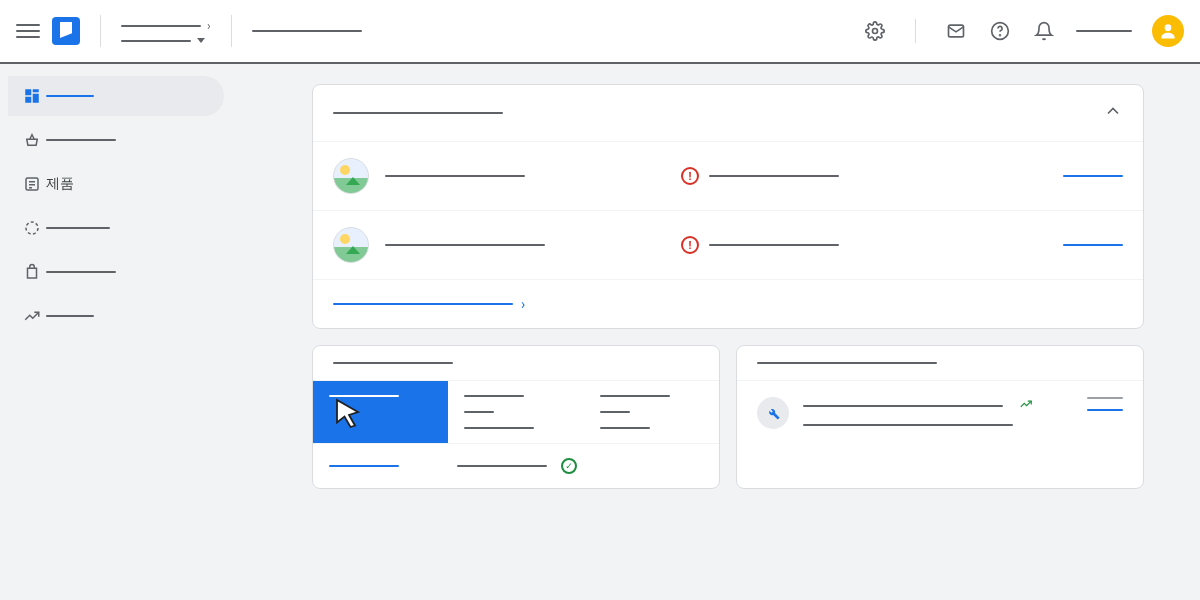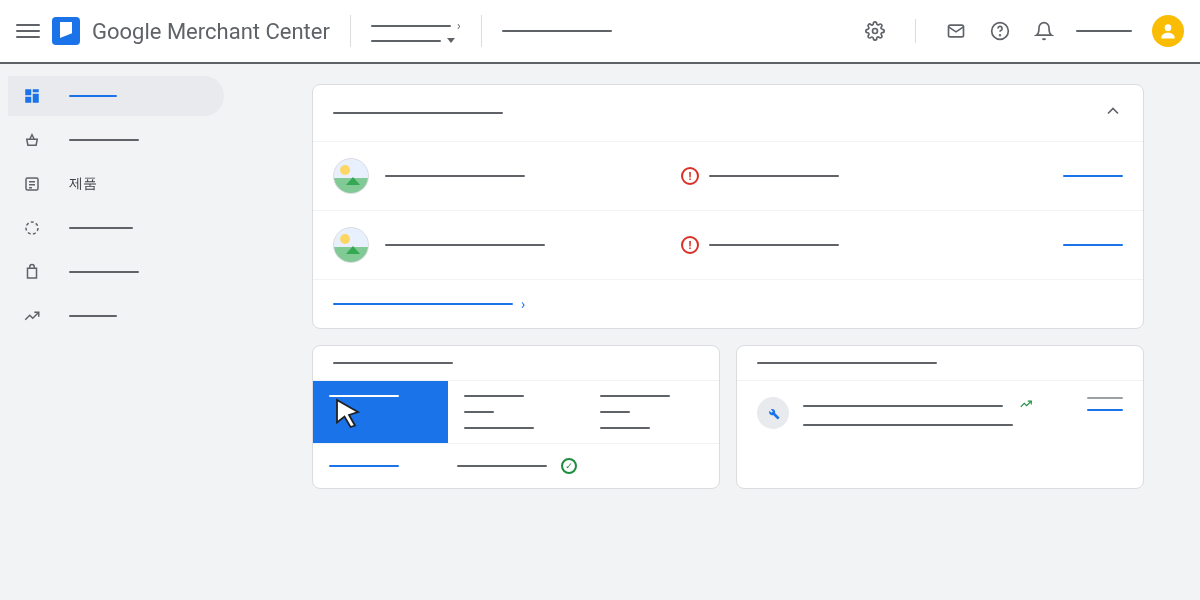--- a/index.html
+++ b/index.html
@@ -21,21 +21,21 @@
 .chevron-r { color: #5f6368; font-size: 12px; }
 .header-spacer { flex: 1; }
 .header-icons { display: flex; align-items: center; gap: 20px; }
 .icon-btn { width: 24px; height: 24px; display: flex; align-items: center; justify-content: center; color: #5f6368; cursor: pointer; }
 .avatar { width: 32px; height: 32px; border-radius: 50%; background: #fbbc04; display: flex; align-items: center; justify-content: center; }
 .avatar svg { width: 20px; height: 20px; }
 
 
 .layout { display: flex; height: calc(600px - 64px); }
 .sidebar { width: 232px; background: #f1f3f4; padding: 12px 8px; }
-.nav-item { display: flex; align-items: center; gap: 27px; padding: 10px 14px; border-radius: 0 20px 20px 0; cursor: pointer; margin-bottom: 4px; }
+.nav-item { display: flex; align-items: center; gap: 4px; padding: 10px 14px; border-radius: 0 20px 20px 0; cursor: pointer; margin-bottom: 4px; }
 .nav-item.active { background: #e8eaed; }
 .nav-icon { width: 20px; height: 20px; display: flex; align-items: center; justify-content: center; color: #5f6368; }
 .nav-item.active .nav-icon { color: #1a73e8; }
 .nav-label-ph { height: 2px; background: #5f6368; border-radius: 1px; }
 .nav-item.active .nav-label-ph { background: #1a73e8; }
 .nav-text { font-size: 14px; color: #3c4043; }
 
 .main { flex: 1; padding: 20px 56px 20px 80px; overflow: auto; }
 .card { background: #fff; border: 1px solid #dadce0; border-radius: 8px; margin-bottom: 16px; }
 .card-header { padding: 16px 20px; display: flex; align-items: center; justify-content: space-between; }
@@ -77,21 +77,20 @@
 </head>
 <body>
 
 <div class="header">
   <div class="hamburger">
     <span></span>
       <span></span>
       <span></span>
   </div>
   <div class="logo-badge"></div>
-  <div class="app-title">Google Merchant Center</div>
   <div class="divider-v"></div>
   <div class="dropdown">
     <div style="display:flex;flex-direction:column;gap:5px;">
       <div style="display:flex;align-items:center;gap:6px;">
         <div class="placeholder-line" style="width:80px;"></div>
         <span class="chevron-r">›</span>
       </div>
       <div style="display:flex;align-items:center;gap:6px;">
         <div class="placeholder-line" style="width:70px;"></div>
         <div class="dropdown-caret"></div>

